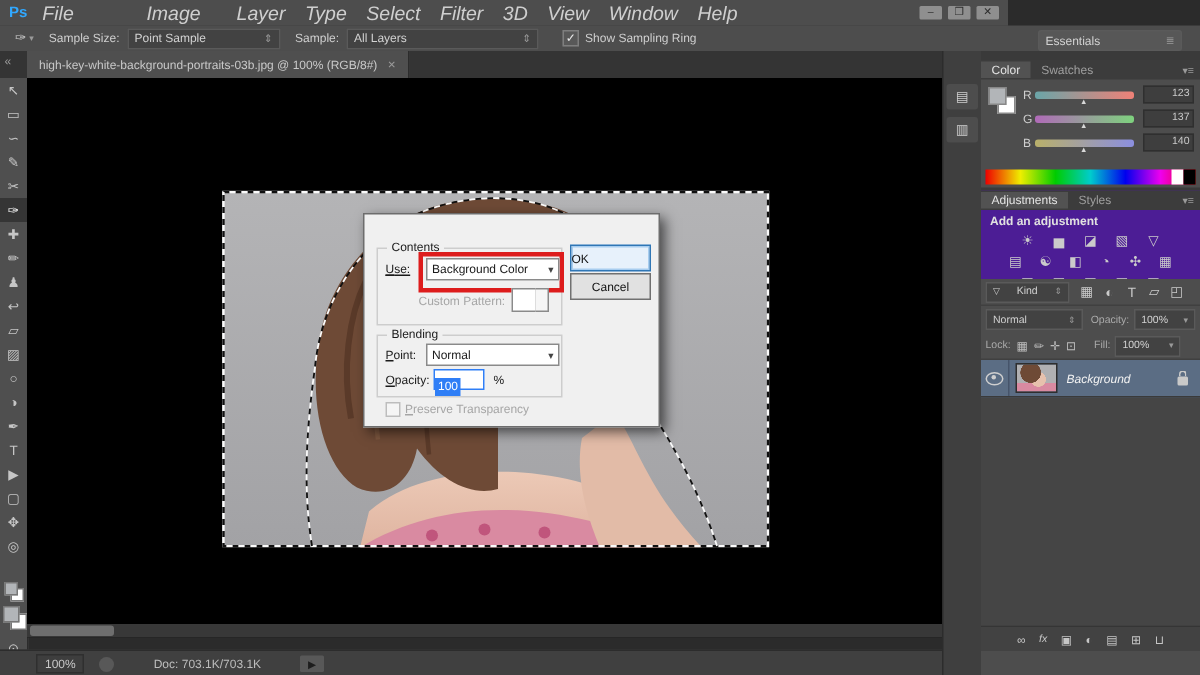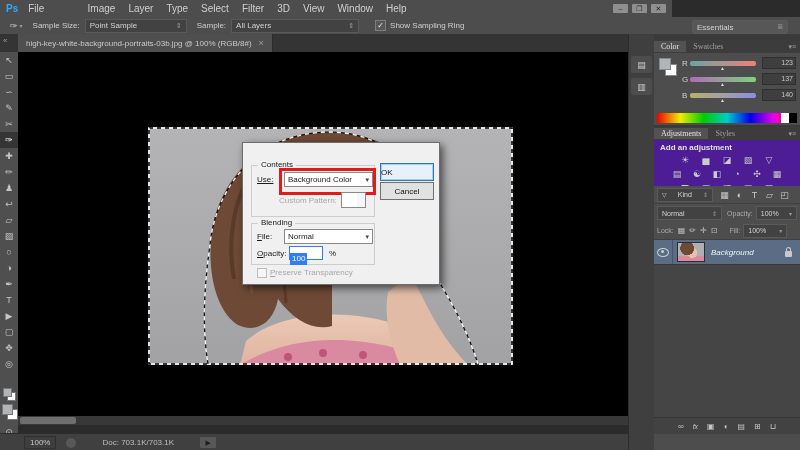--- a/index.html
+++ b/index.html
@@ -1,28 +1,28 @@
 <!DOCTYPE html>
 <html><head>
 <meta charset="utf-8">
 <style>
   html,body{margin:0;padding:0;background:#222;}
   #app{position:relative;width:800px;height:450px;overflow:hidden;
        font-family:"Liberation Sans","DejaVu Sans",sans-serif;color:#cfcfcf;
        background:#2b2b2b;user-select:none;}
   .abs{position:absolute;}
   .bar{background:#4d4d4d;}
-  .txt8{font-size:8px;} .txt9{font-size:10px;} .txt7{font-size:7px;}
+  .txt8{font-size:8px;} .txt9{font-size:13px;font-style:italic;} .txt7{font-size:7px;}
   .row{display:flex;align-items:center;}
   .well{background:#3e3e3e;border:1px solid #2f2f2f;color:#c9c9c9;}
   .dd{background:#424242;border:1px solid #5a5a5a;color:#d2d2d2;display:flex;align-items:center;justify-content:space-between;padding:0 4px;}
   .tool{width:18px;height:16px;display:flex;align-items:center;justify-content:center;font-size:9px;color:#c6c6c6;}
   .tool.active{background:#353535;color:#fff;}
   .icon{color:#c6c6c6;}
-  .ptab{padding:1px 7px;font-size:8px;color:#9f9f9f;font-family:Liberation Serif, serif;}
+  .ptab{padding:1px 7px;font-size:8px;color:#9f9f9f;}
   .ptab.on{background:#525252;color:#e3e3e3;}
   .adj{width:15px;height:12px;display:flex;align-items:center;justify-content:center;font-size:9px;color:#cbcbcb;}
   .ul::first-letter{text-decoration:underline;}
   .lockicon{font-size:8px;color:#bdbdbd;margin-right:4px;}
   .eye{width:10px;height:7px;border:1px solid #cfcfcf;border-radius:50%;position:relative;}
   .eye:after{content:"";position:absolute;left:3px;top:1.5px;width:3px;height:3px;border-radius:50%;background:#cfcfcf;}
   .padlock{width:7px;height:6px;background:#c9c9c9;border-radius:1px;position:relative;margin-top:4px;}
   .padlock:before{content:"";position:absolute;left:1px;top:-4px;width:5px;height:4px;border:1px solid #c9c9c9;border-bottom:none;border-radius:3px 3px 0 0;box-sizing:border-box;}
   .dlg-label{font-size:8px;color:#1a1a1a;}
   .dis{color:#a6a6a6 !important;}
@@ -32,21 +32,21 @@
 </style>
 </head>
 <body>
 
 <div id="app">
 
   <div class="abs bar row" style="left:0;top:0;width:672px;height:17px;border-bottom:1px solid #3a3a3a;">
     <span style="color:#31a8ff;font-weight:bold;font-size:10px;margin:0 10px 0 6px;">Ps</span>
     <span class="txt9" style="margin-right:13px;">File</span>
     <span class="txt9" style="margin-right:13px;margin-top:33px;">Edit</span>
-    <span class="txt9" style="margin-right:13px;">Image</span>
+    <span class="txt9" style="margin-right:24px;">Image</span>
     <span class="txt9" style="margin-right:13px;">Layer</span>
     <span class="txt9" style="margin-right:13px;">Type</span>
     <span class="txt9" style="margin-right:13px;">Select</span>
     <span class="txt9" style="margin-right:13px;">Filter</span>
     <span class="txt9" style="margin-right:13px;">3D</span>
     <span class="txt9" style="margin-right:13px;">View</span>
     <span class="txt9" style="margin-right:13px;">Window</span>
     <span class="txt9">Help</span>
     <div style="margin-left:auto;display:flex;margin-right:6px;">
       <span class="winbtn">–</span>
@@ -420,21 +420,21 @@
       <span class="dlg-label">Background Color</span>
       <span style="font-size:7px;color:#444;">▾</span>
     </div>
     <span class="dlg-label dis abs" style="left:36px;top:53px;">Custom Pattern:</span>
     <div class="abs" style="left:98px;top:49px;width:15px;height:14px;background:#fff;border:1px solid #8a8a8a;"></div>
     <div class="abs" style="left:114px;top:49px;width:8px;height:14px;background:#f6f6f6;border:1px solid #8a8a8a;border-left:none;"></div>
 
     <div class="grp" style="left:8px;top:80px;width:122px;height:40px;">
       <span>Blending</span>
     </div>
-    <span class="dlg-label ul abs" style="left:14px;top:89px;">File:</span>
+    <span class="dlg-label ul abs" style="left:14px;top:89px;">Point:</span>
     <div class="abs row" style="left:41px;top:86px;width:81px;height:13px;background:#fff;border:1px solid #8a8a8a;justify-content:space-between;padding:0 3px;">
       <span class="dlg-label">Normal</span>
       <span style="font-size:7px;color:#444;">▾</span>
     </div>
     <span class="dlg-label ul abs" style="left:14px;top:106px;">Opacity:</span>
     <div class="abs" style="left:46px;top:103px;width:32px;height:12px;background:#fff;border:1px solid #2f7ef6;padding:0;">
       <span style="display:inline-block;background:#2f7ef6;color:#fff;font-size:8px;padding:0 2px;line-height:12px;">100</span>
     </div>
     <span class="dlg-label abs" style="left:86px;top:106px;">%</span>
 

